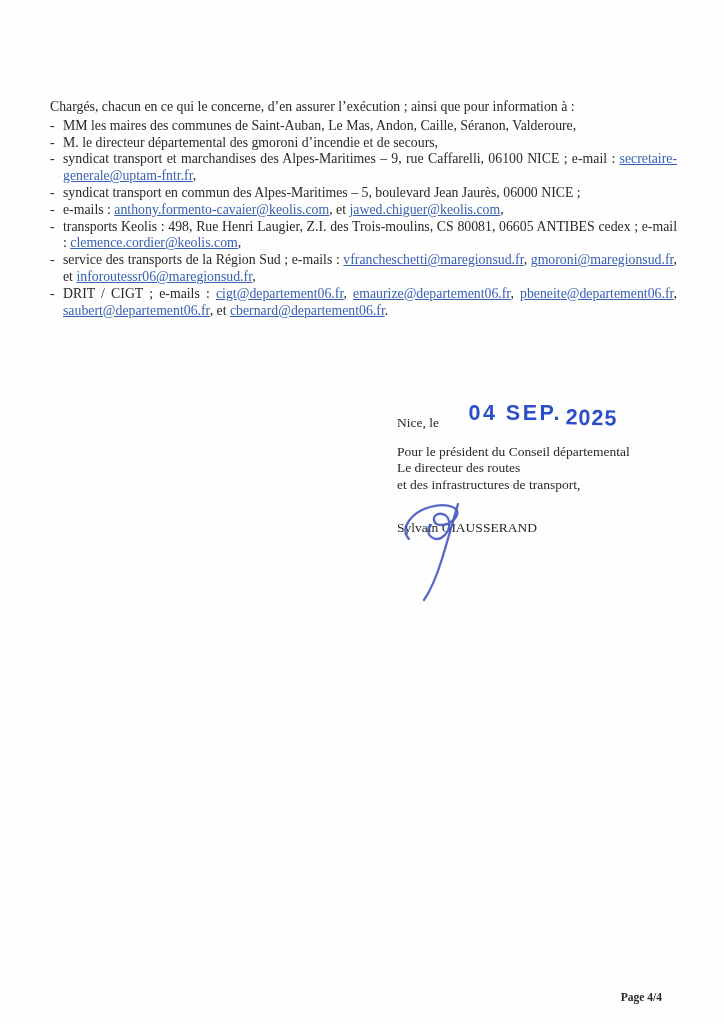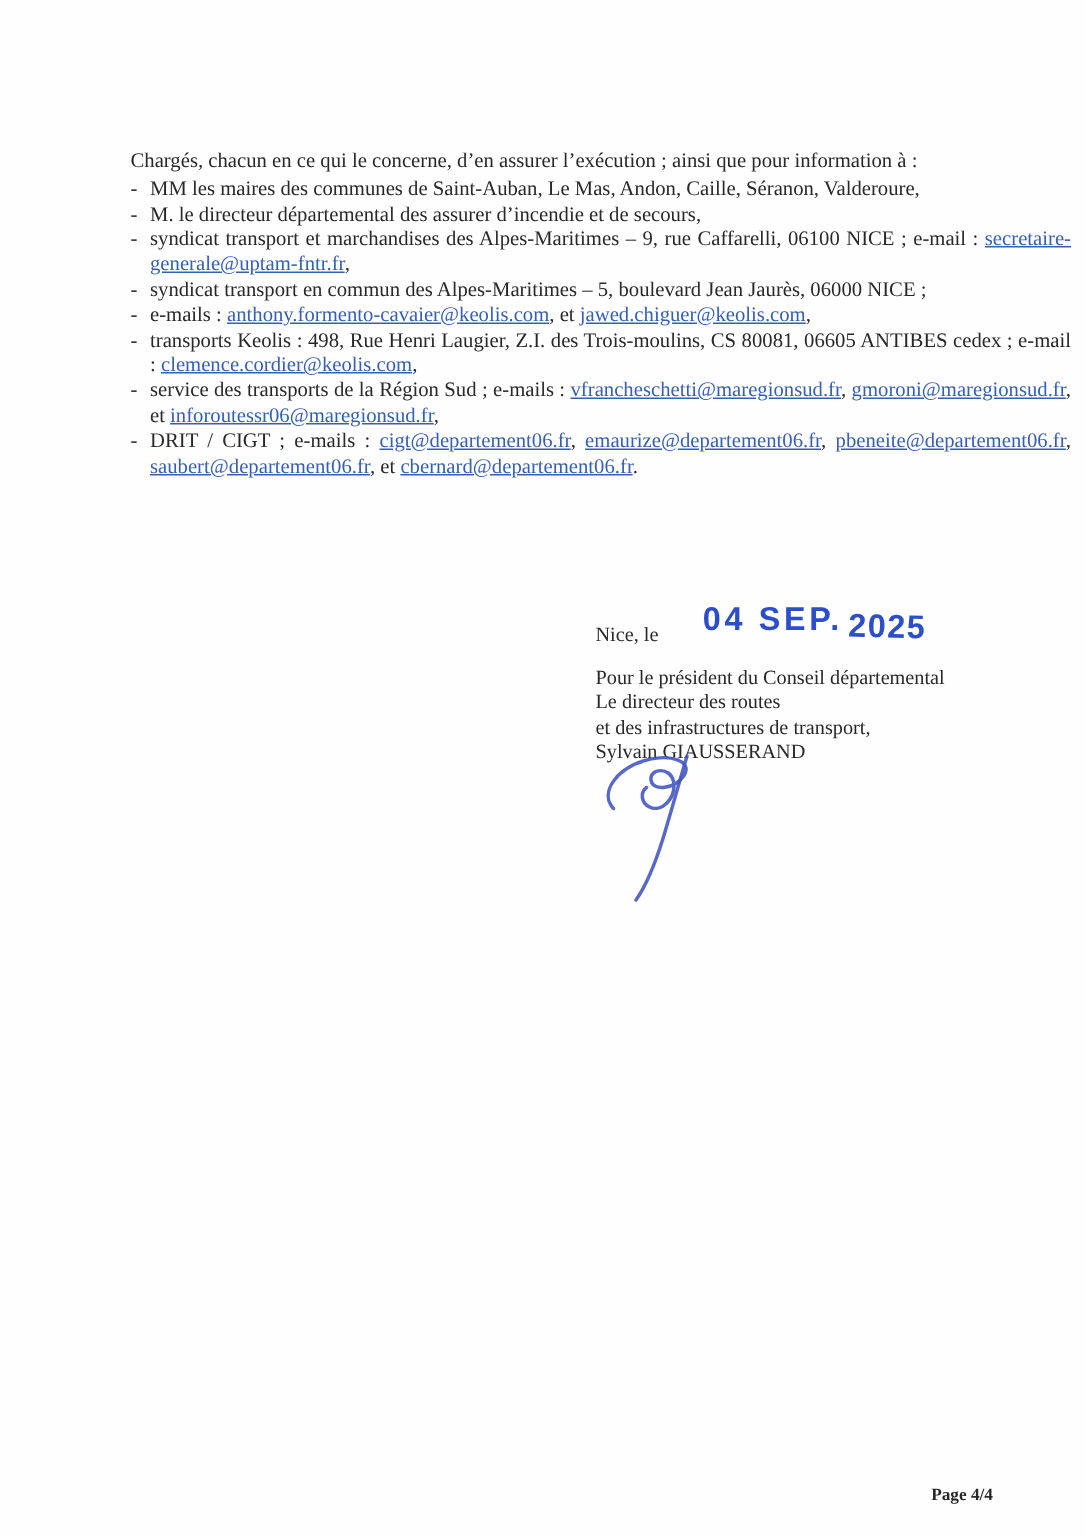--- a/index.html
+++ b/index.html
@@ -14,21 +14,21 @@
     position:relative;
     width:724px;height:1024px;
     background:#fffefe;
     font-family:"Liberation Serif","DejaVu Serif",serif;
     color:var(--text);
     overflow:hidden;
   }
   
   .main-text{
     position:absolute;left:50px;top:99px;width:627px;
-    font-size:13.8px;line-height:16.8px;margin-left:37px;
+    font-size:13.8px;line-height:16.8px;
   }
   .intro{margin-bottom:2px;}
   .item{
     text-align:justify;
     padding-left:13px;
     text-indent:-13px;
   }
   .item::before{
     content:"-";
     display:inline-block;
@@ -57,21 +57,21 @@
     white-space:nowrap;
     transform:scaleX(0.98);
   }
   .date-stamp .year{
     display:inline-block;
     margin-left:4px;
     letter-spacing:1px;
     transform:translateY(5px) rotate(1.5deg);
   }
   .closing{margin-top:0;}
-  .signer{}
+  .signer{margin-top:27px;}
   .sig-ink{
     position:absolute;left:6px;top:87px;
     width:76px;height:102px;
     pointer-events:none;
   }
   .sig-ink path{
     fill:none;
     stroke:var(--signature-blue);
     stroke-width:2.3;
     stroke-linecap:round;
@@ -89,21 +89,21 @@
 </style>
 </head>
 <body>
 
 <div class="page">
 
   <div class="main-text">
     <div class="intro">Chargés, chacun en ce qui le concerne, d’en assurer l’exécution ; ainsi que pour information à :</div>
     <div>
         <div class="item"><span>MM les maires des communes de Saint-Auban, Le Mas, Andon, Caille, Séranon, Valderoure,</span></div>
-        <div class="item"><span>M. le directeur départemental des assurer d’incendie et de secours,</span></div>
+        <div class="item"><span>M. le directeur départemental des gmoroni d’incendie et de secours,</span></div>
         <div class="item"><span>syndicat transport et marchandises des Alpes-Maritimes – 9, rue Caffarelli, 06100 NICE ; e-mail : </span><a href="#" class="email-link">secretaire-generale@uptam-fntr.fr</a><span>,</span></div>
         <div class="item"><span>syndicat transport en commun des Alpes-Maritimes – 5, boulevard Jean Jaurès, 06000 NICE ;</span></div>
         <div class="item"><span>e-mails : </span><a href="#" class="email-link">anthony.formento-cavaier@keolis.com</a><span>, et </span><a href="#" class="email-link">jawed.chiguer@keolis.com</a><span>,</span></div>
         <div class="item"><span>transports Keolis : 498, Rue Henri Laugier, Z.I. des Trois-moulins, CS 80081, 06605 ANTIBES cedex ; e-mail : </span><a href="#" class="email-link">clemence.cordier@keolis.com</a><span>,</span></div>
         <div class="item"><span>service des transports de la Région Sud ; e-mails : </span><a href="#" class="email-link">vfrancheschetti@maregionsud.fr</a><span>, </span><a href="#" class="email-link">gmoroni@maregionsud.fr</a><span>, et </span><a href="#" class="email-link">inforoutessr06@maregionsud.fr</a><span>,</span></div>
         <div class="item"><span>DRIT / CIGT ; e-mails : </span><a href="#" class="email-link">cigt@departement06.fr</a><span>, </span><a href="#" class="email-link">emaurize@departement06.fr</a><span>, </span><a href="#" class="email-link">pbeneite@departement06.fr</a><span>, </span><a href="#" class="email-link">saubert@departement06.fr</a><span>, et </span><a href="#" class="email-link">cbernard@departement06.fr</a><span>.</span></div>
       </div>
   </div>
 
   <div class="sig-block">

